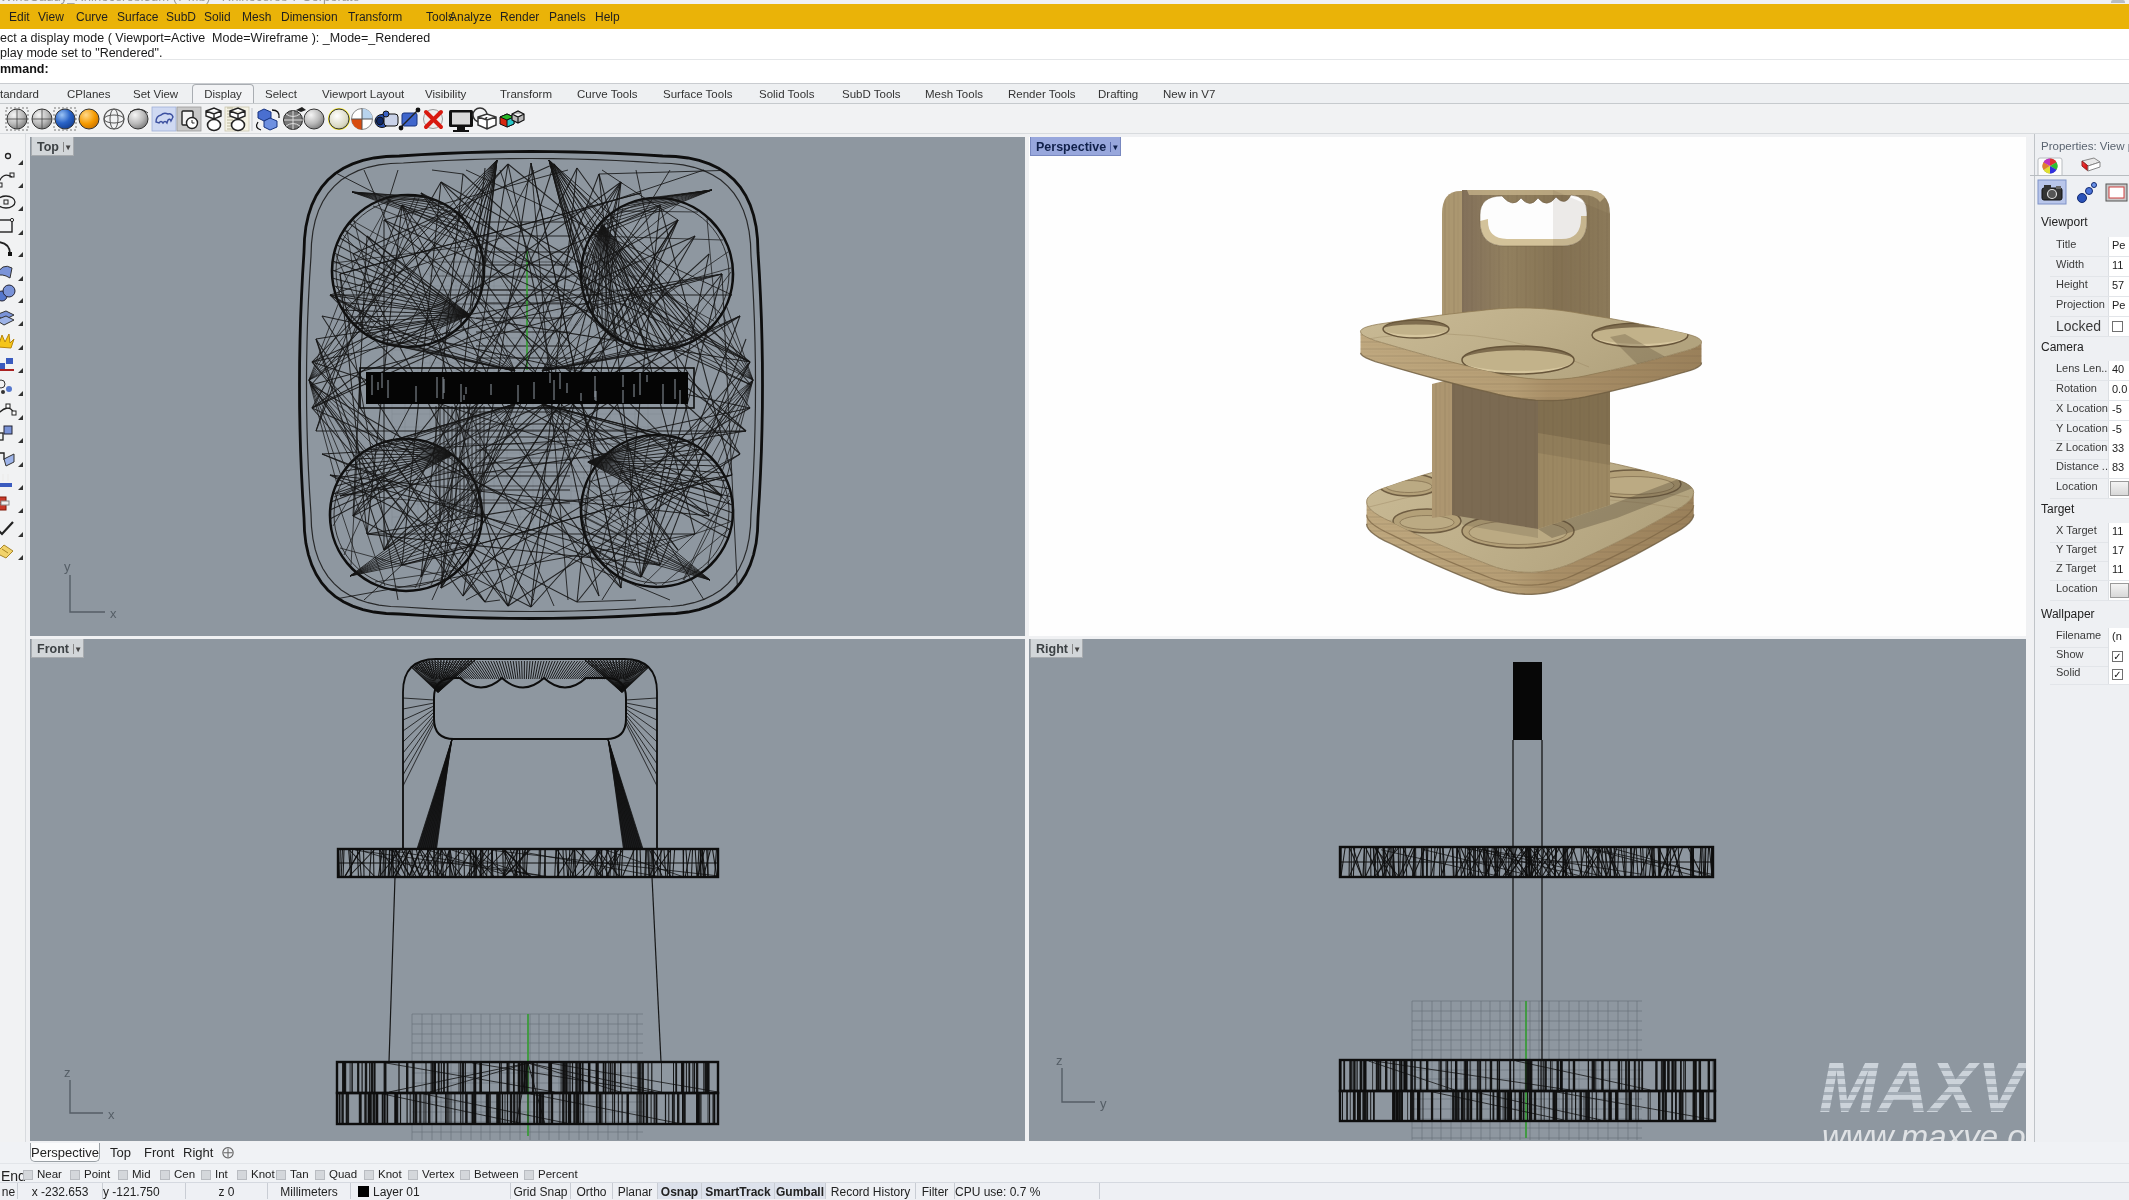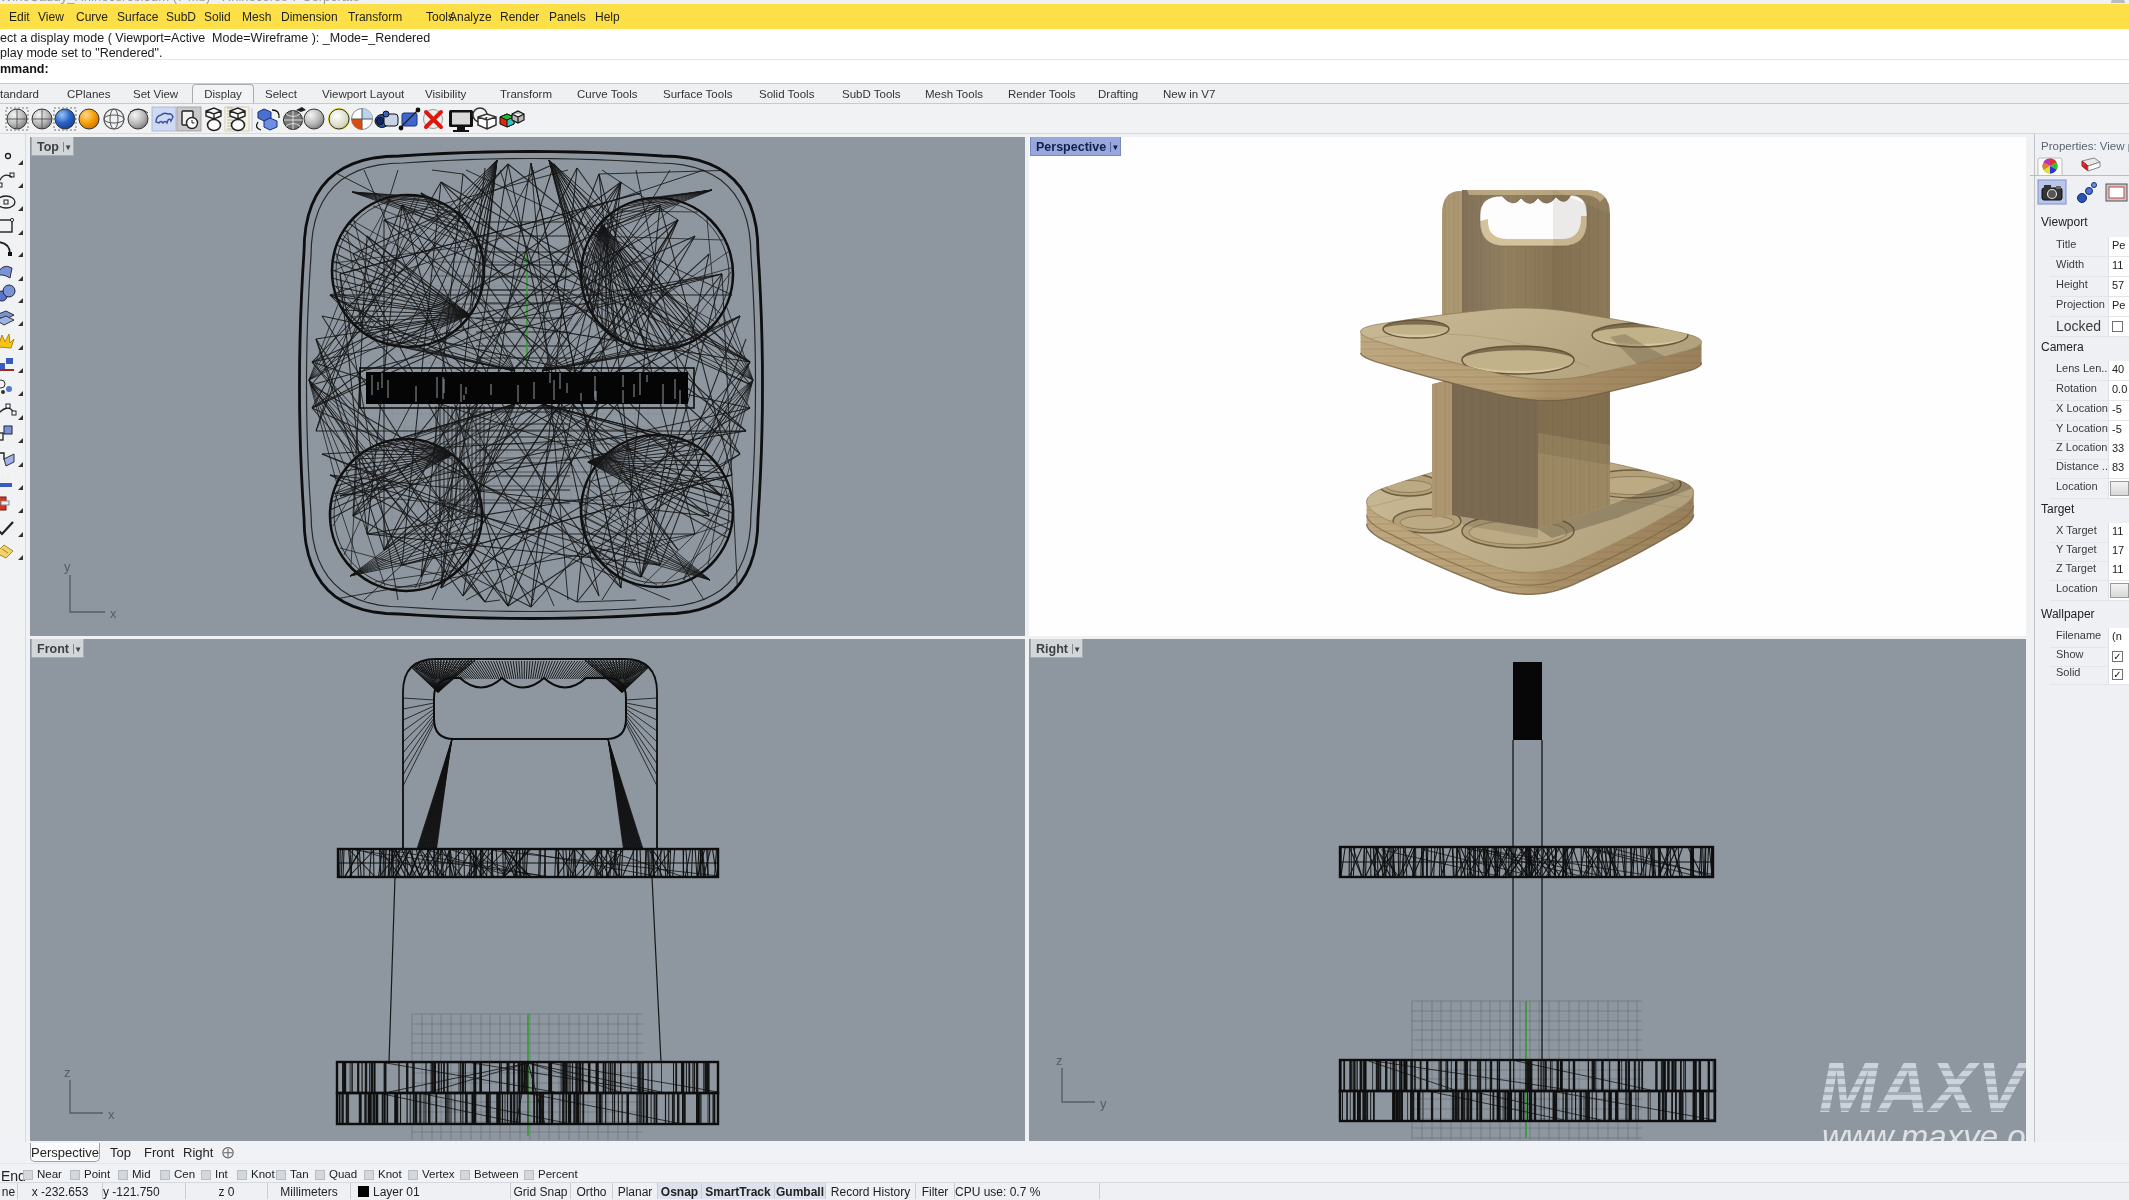--- a/index.html
+++ b/index.html
@@ -7,21 +7,21 @@
 .vplabel .dd {border-left:1px solid #888;margin-left:4px;padding-left:2px;font-size:8.5px;color:#444}
 </style></head><body>
 
 <div style="position:absolute;left:0;top:0;width:2129px;height:4px;overflow:hidden;background:#f0f1f3">
     <div style="position:absolute;left:0px;top:-11px;color:#9a9a9a;font-size:13px">WineCaddy_Rhinoceros.3dm (7 Mb) - Rhinoceros 7 Corporate</div>
   </div>
 <div style="position:absolute;right:4px;top:0px;width:14px;height:3px;overflow:hidden">
     <div style="width:14px;height:10px;background:#b7bcc2;border-radius:2px"></div>
   </div>
 
-<div style="position:absolute;left:0;top:4px;width:2129px;height:25px;background:#fde047">
+<div style="position:absolute;left:0;top:4px;width:2129px;height:25px;background:#eab308">
     <div style="position:absolute;left:0;top:6px;width:100%;height:16px;font-size:12px;color:#1f1f1f">
       <span style="position:absolute;left:9px;top:0">Edit</span>
       <span style="position:absolute;left:38px;top:0">View</span>
       <span style="position:absolute;left:76px;top:0">Curve</span>
       <span style="position:absolute;left:117px;top:0">Surface</span>
       <span style="position:absolute;left:166px;top:0">SubD</span>
       <span style="position:absolute;left:204px;top:0">Solid</span>
       <span style="position:absolute;left:242px;top:0">Mesh</span>
       <span style="position:absolute;left:281px;top:0">Dimension</span>
       <span style="position:absolute;left:348px;top:0">Transform</span>

